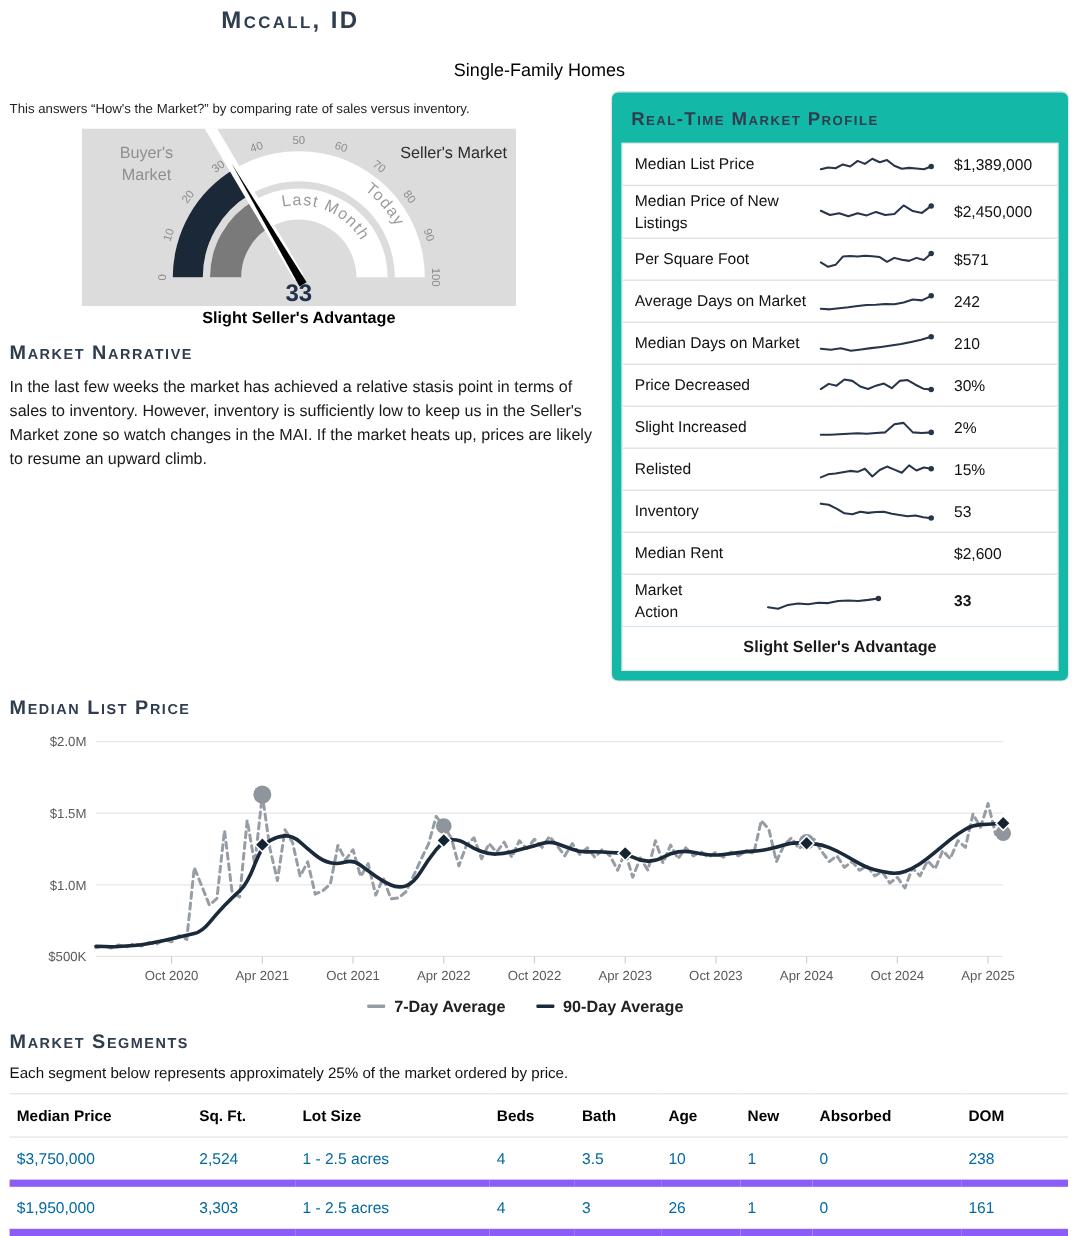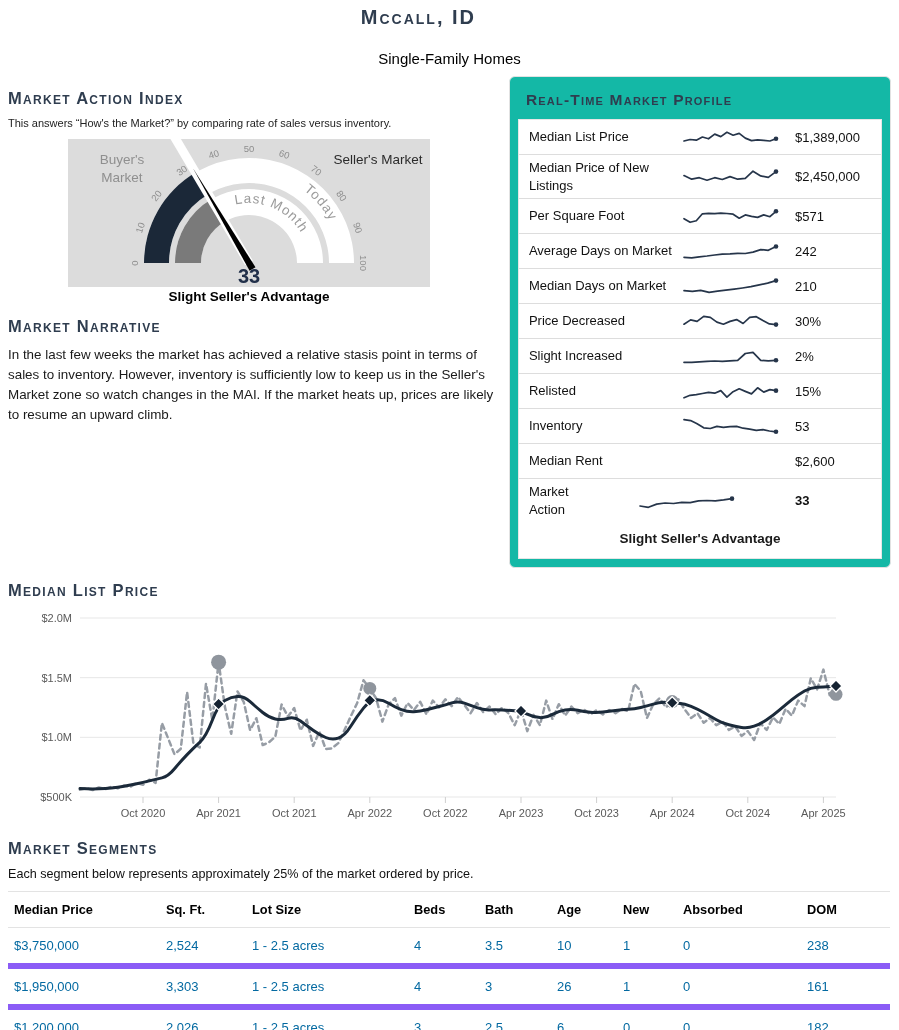--- a/index.html
+++ b/index.html
@@ -3,21 +3,21 @@
 <meta charset="utf-8">
 <style>
   * { margin:0; padding:0; box-sizing:border-box; }
   html,body { background:#fff; }
   body {
     width:899px; height:1030px; overflow:hidden;
     font-family:"Liberation Sans", sans-serif; color:#1a1a1a;
     padding:6px 8px 0 8px; position:relative;
   }
   .smallcaps { font-variant:small-caps; color:#2f3d4f; font-weight:600; letter-spacing:1.5px; }
-  .page-title { width:468px; text-align:right; font-size:20px; letter-spacing:2px; }
+  .page-title { width:468px; text-align:center; font-size:20px; letter-spacing:2px; }
   .page-subtitle { width:100%; text-align:center; font-size:15px; color:#000; margin-top:21px; }
   .cols { display:flex; gap:9px; margin-top:9px; align-items:flex-start; }
   .leftcol { width:497px; }
   .rightcol { width:386px; }
   .intro { font-size:13.4px; line-height:1.52; color:#1a1a1a; padding-right:4px; }
   h2.section { font-size:16.5px; margin-top:13px; letter-spacing:1.3px; }
   .mai-note { font-size:11px; color:#222; margin-top:9px; }
   .gauge-wrap { position:relative; width:362px; margin:10px 0 0 60px; }
   .gauge-wrap svg { display:block; }
   .gauge-left-label { position:absolute; left:12px; top:12px; width:84px; text-align:center;
@@ -56,21 +56,20 @@
 </head>
 <body>
 
 <div class="page-title smallcaps">Mccall, ID</div>
 <div class="page-subtitle">Single-Family Homes</div>
 
 <div class="cols">
 
   <div class="leftcol">
 
-    <h2 class="section smallcaps">Market Action Index</h2>
     <p class="mai-note">This answers “How's the Market?” by comparing rate of sales versus inventory.</p>
 
     <div class="gauge-wrap">
       <svg id="gauge-svg" width="362" height="148" viewBox="0 0 362 148">
         <rect x="0" y="0" width="362" height="148" fill="#dcdcdc"></rect>
         <g id="gauge-bands">
             <path d="M76 123.99999999999999 A105 105 0 0 1 286 124 L261 124 A80 80 0 0 0 101 123.99999999999999 Z" fill="#ffffff"></path>
             <path d="M107 123.99999999999999 A74 74 0 0 1 255 124 L229 124 A48 48 0 0 0 133 124 Z" fill="#ffffff"></path>
             <path d="M76 123.99999999999999 A105 105 0 0 1 127.55065134621105 33.62208716458589 L140.27668673997033 55.14063783968449 A80 80 0 0 0 101 123.99999999999999 Z" fill="#1b2838"></path>
             <path d="M107 123.99999999999999 A74 74 0 0 1 143.33093523447255 60.30509000170815 L156.5660120439822 82.6843827038107 A48 48 0 0 0 133 124 Z" fill="#7a7a7a"></path>
@@ -244,20 +243,30 @@
       <circle cx="210.6" cy="58.153333333333336" r="7.5" fill="#8f959d"></circle>
       <circle cx="361.8" cy="84.40666666666667" r="6.5" fill="#8f959d"></circle>
       <circle cx="664.2" cy="97.53333333333333" r="6.5" fill="#8f959d"></circle>
       <circle cx="828" cy="90.37333333333333" r="6.5" fill="#8f959d"></circle>
       <polygon points="210.6,93.92 216.6,99.92 210.6,105.92 204.6,99.92" fill="#152231" stroke="#ffffff" stroke-width="1.3"></polygon>
       <polygon points="361.8,90.33999999999999 367.8,96.33999999999999 361.8,102.33999999999999 355.8,96.33999999999999" fill="#152231" stroke="#ffffff" stroke-width="1.3"></polygon>
       <polygon points="513,101.08 519,107.08 513,113.08 507,107.08" fill="#152231" stroke="#ffffff" stroke-width="1.3"></polygon>
       <polygon points="664.2,92.72666666666667 670.2,98.72666666666667 664.2,104.72666666666667 658.2,98.72666666666667" fill="#152231" stroke="#ffffff" stroke-width="1.3"></polygon>
       <polygon points="828,76.02 834,82.02 828,88.02 822,82.02" fill="#152231" stroke="#ffffff" stroke-width="1.3"></polygon>
     </svg>
+  <div class="legend">
+    <span class="legend-item">
+      <span class="dash" style="background: rgb(151, 157, 165);"></span>
+      <span>7-Day Average</span>
+    </span>
+    <span class="legend-item">
+      <span class="dash" style="background: rgb(27, 42, 58);"></span>
+      <span>90-Day Average</span>
+    </span>
+  </div>
 </div>
 
 <h2 class="section smallcaps">Market Segments</h2>
 <p class="seg-sub">Each segment below represents approximately 25% of the market ordered by price.</p>
 <table class="segments">
   <colgroup>
     <col style="width:152px">
       <col style="width:86px">
       <col style="width:162px">
       <col style="width:71px">

